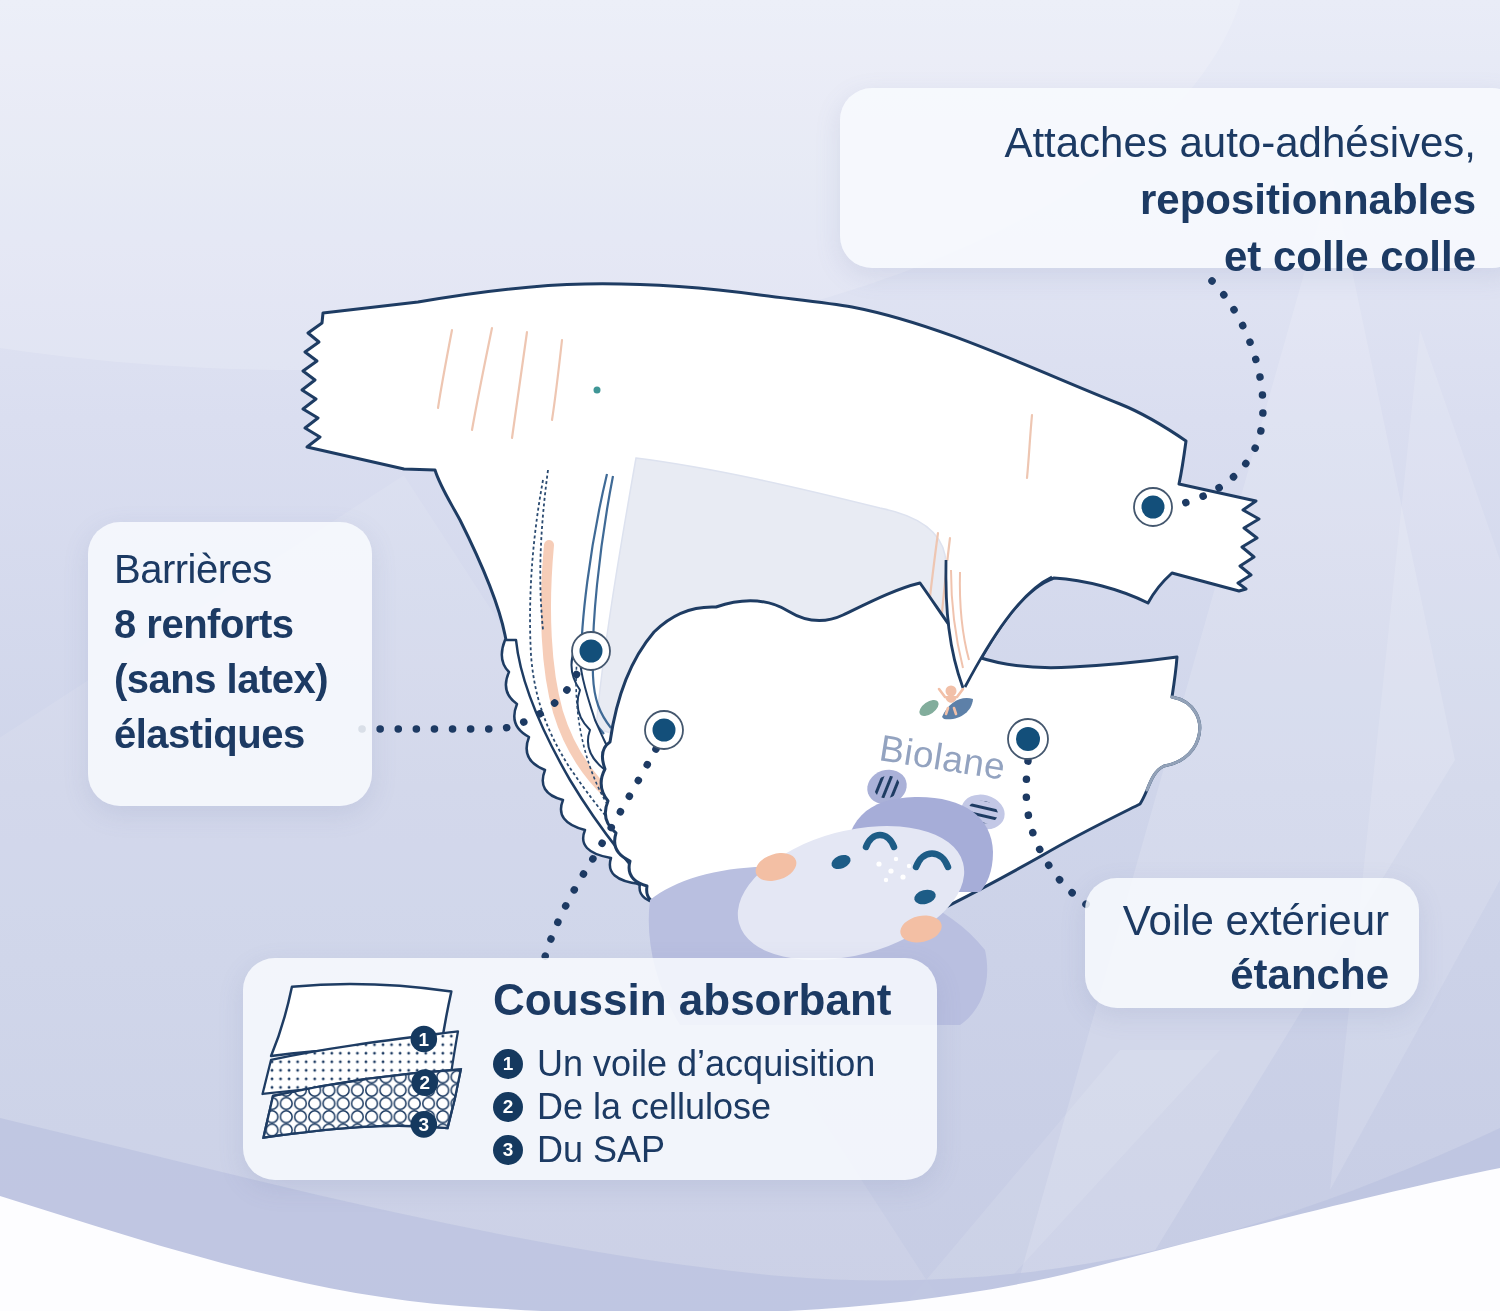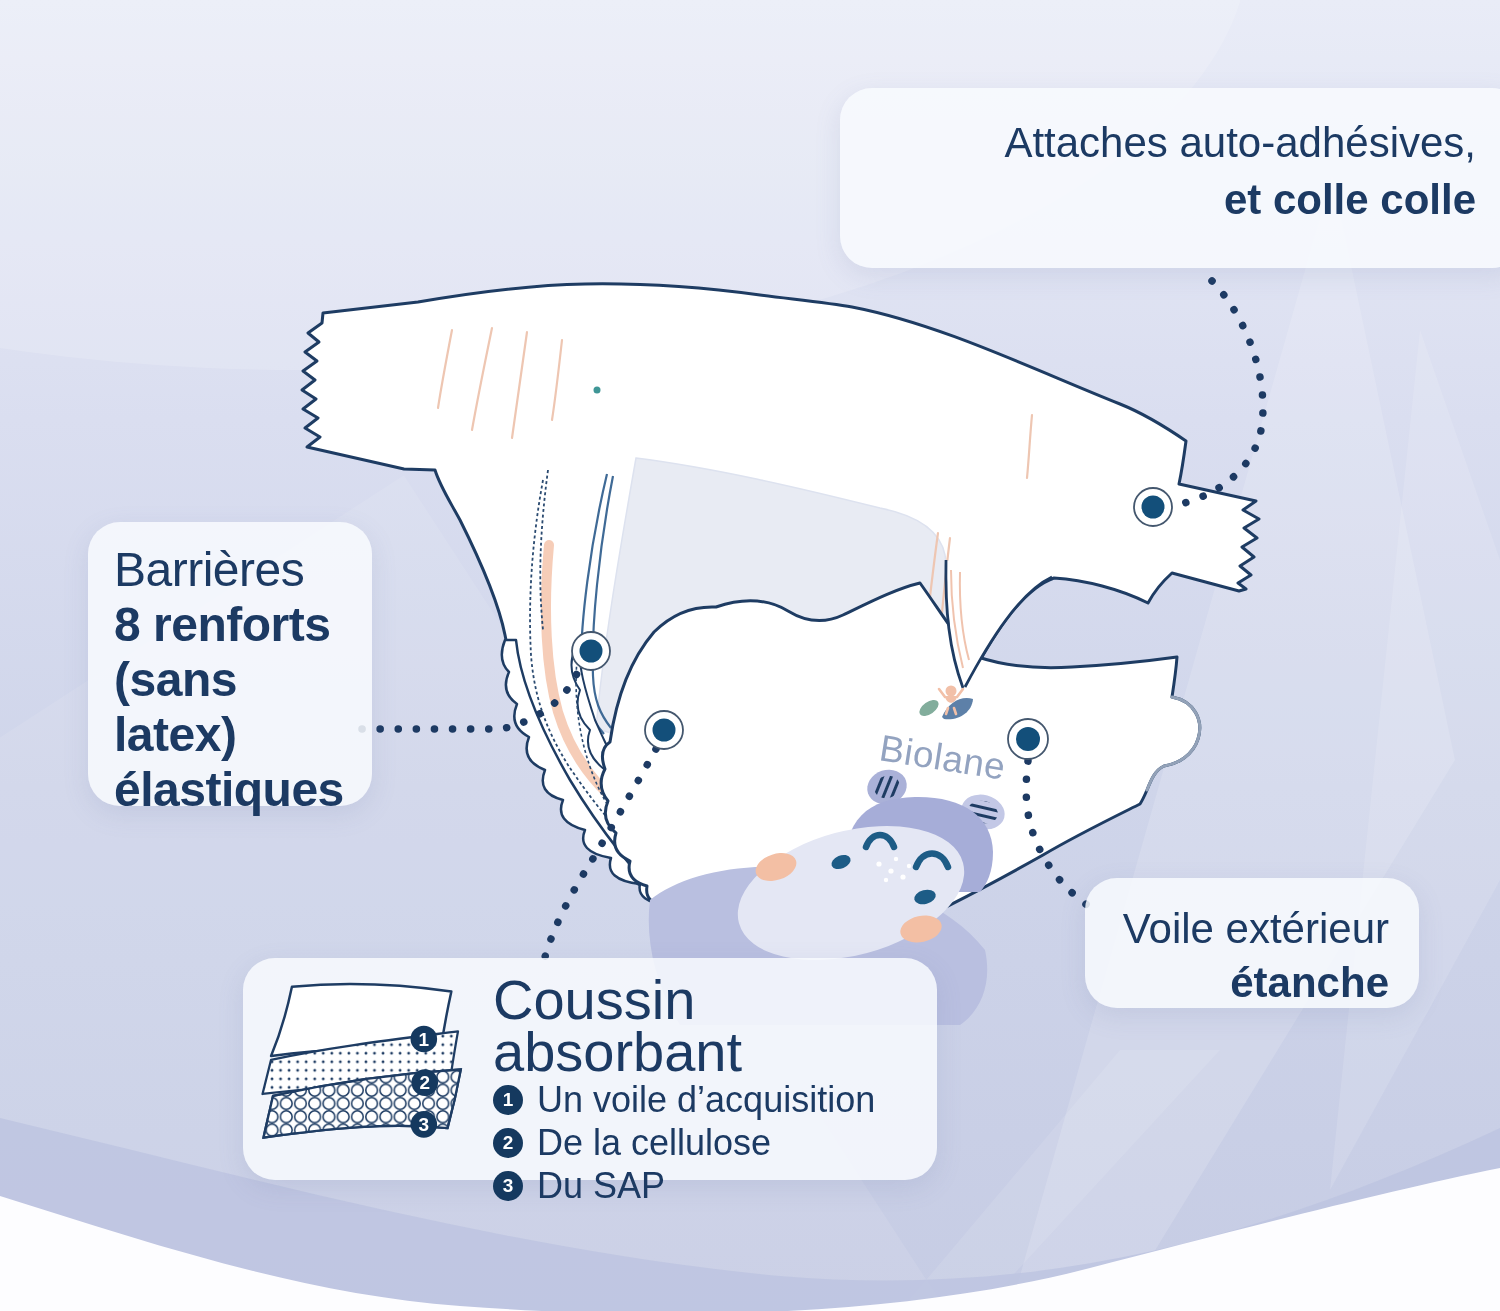--- a/index.html
+++ b/index.html
@@ -11,27 +11,27 @@
   .callout{
     position:absolute;background:rgba(248,250,254,0.86);border-radius:32px;
     color:#1c3a63;box-shadow:0 8px 26px rgba(110,120,170,0.15);
     box-sizing:border-box;
   }
   .callout .rg{font-weight:400;}
   .callout .bd{font-weight:700;}
   .c-attaches{left:840px;top:88px;width:684px;height:180px;padding:26px 48px;
     text-align:right;font-size:42px;line-height:57px;}
   .c-barrieres{left:88px;top:522px;width:284px;height:284px;padding:20px 26px;
-    text-align:left;font-size:48px;line-height:55px;letter-spacing:-0.5px;}
-  .c-voile{left:1085px;top:878px;width:334px;height:130px;padding:24px 30px;
+    text-align:left;font-size:40px;line-height:55px;letter-spacing:-0.5px;}
+  .c-voile{left:1085px;top:878px;width:334px;height:130px;padding:16px 30px;
     text-align:right;font-size:42px;line-height:54px;}
   .c-coussin{left:243px;top:958px;width:694px;height:222px;padding:0;}
   .c-coussin .layers{position:absolute;left:8px;top:6px;}
   .c-coussin .txt{position:absolute;left:250px;top:16px;width:430px;}
-  .c-coussin .title{font-size:56px;font-weight:400;line-height:52px;margin-bottom:0;}
+  .c-coussin .title{font-size:44px;font-weight:700;line-height:52px;margin-bottom:16px;}
   .c-coussin .item{display:flex;align-items:center;gap:14px;font-size:36px;
     font-weight:400;line-height:43px;}
   .nbadge{display:inline-flex;align-items:center;justify-content:center;
     width:30px;height:30px;border-radius:50%;background:#15395f;color:#ffffff;
     font-size:19px;font-weight:700;flex:0 0 30px;}
 </style>
 </head>
 <body>
 
 <div class="stage">
@@ -256,20 +256,21 @@
     </g>
     <g>
       <circle cx="1028" cy="739" r="20" fill="#ffffff" stroke="#44576e" stroke-width="1.8"></circle>
       <circle cx="1028" cy="739" r="12" fill="#134f7a"></circle>
     </g>
   </g>
 </svg>
 
 <div class="callout c-attaches">
   <div class="rg">Attaches auto-adhésives,</div>
+  <div class="bd">repositionnables</div>
   <div class="bd">et colle colle</div>
 </div>
 
 <div class="callout c-barrieres">
   <div class="rg">Barrières</div>
   <div class="bd">8 renforts</div>
   <div class="bd">(sans latex)</div>
   <div class="bd">élastiques</div>
 </div>
 

